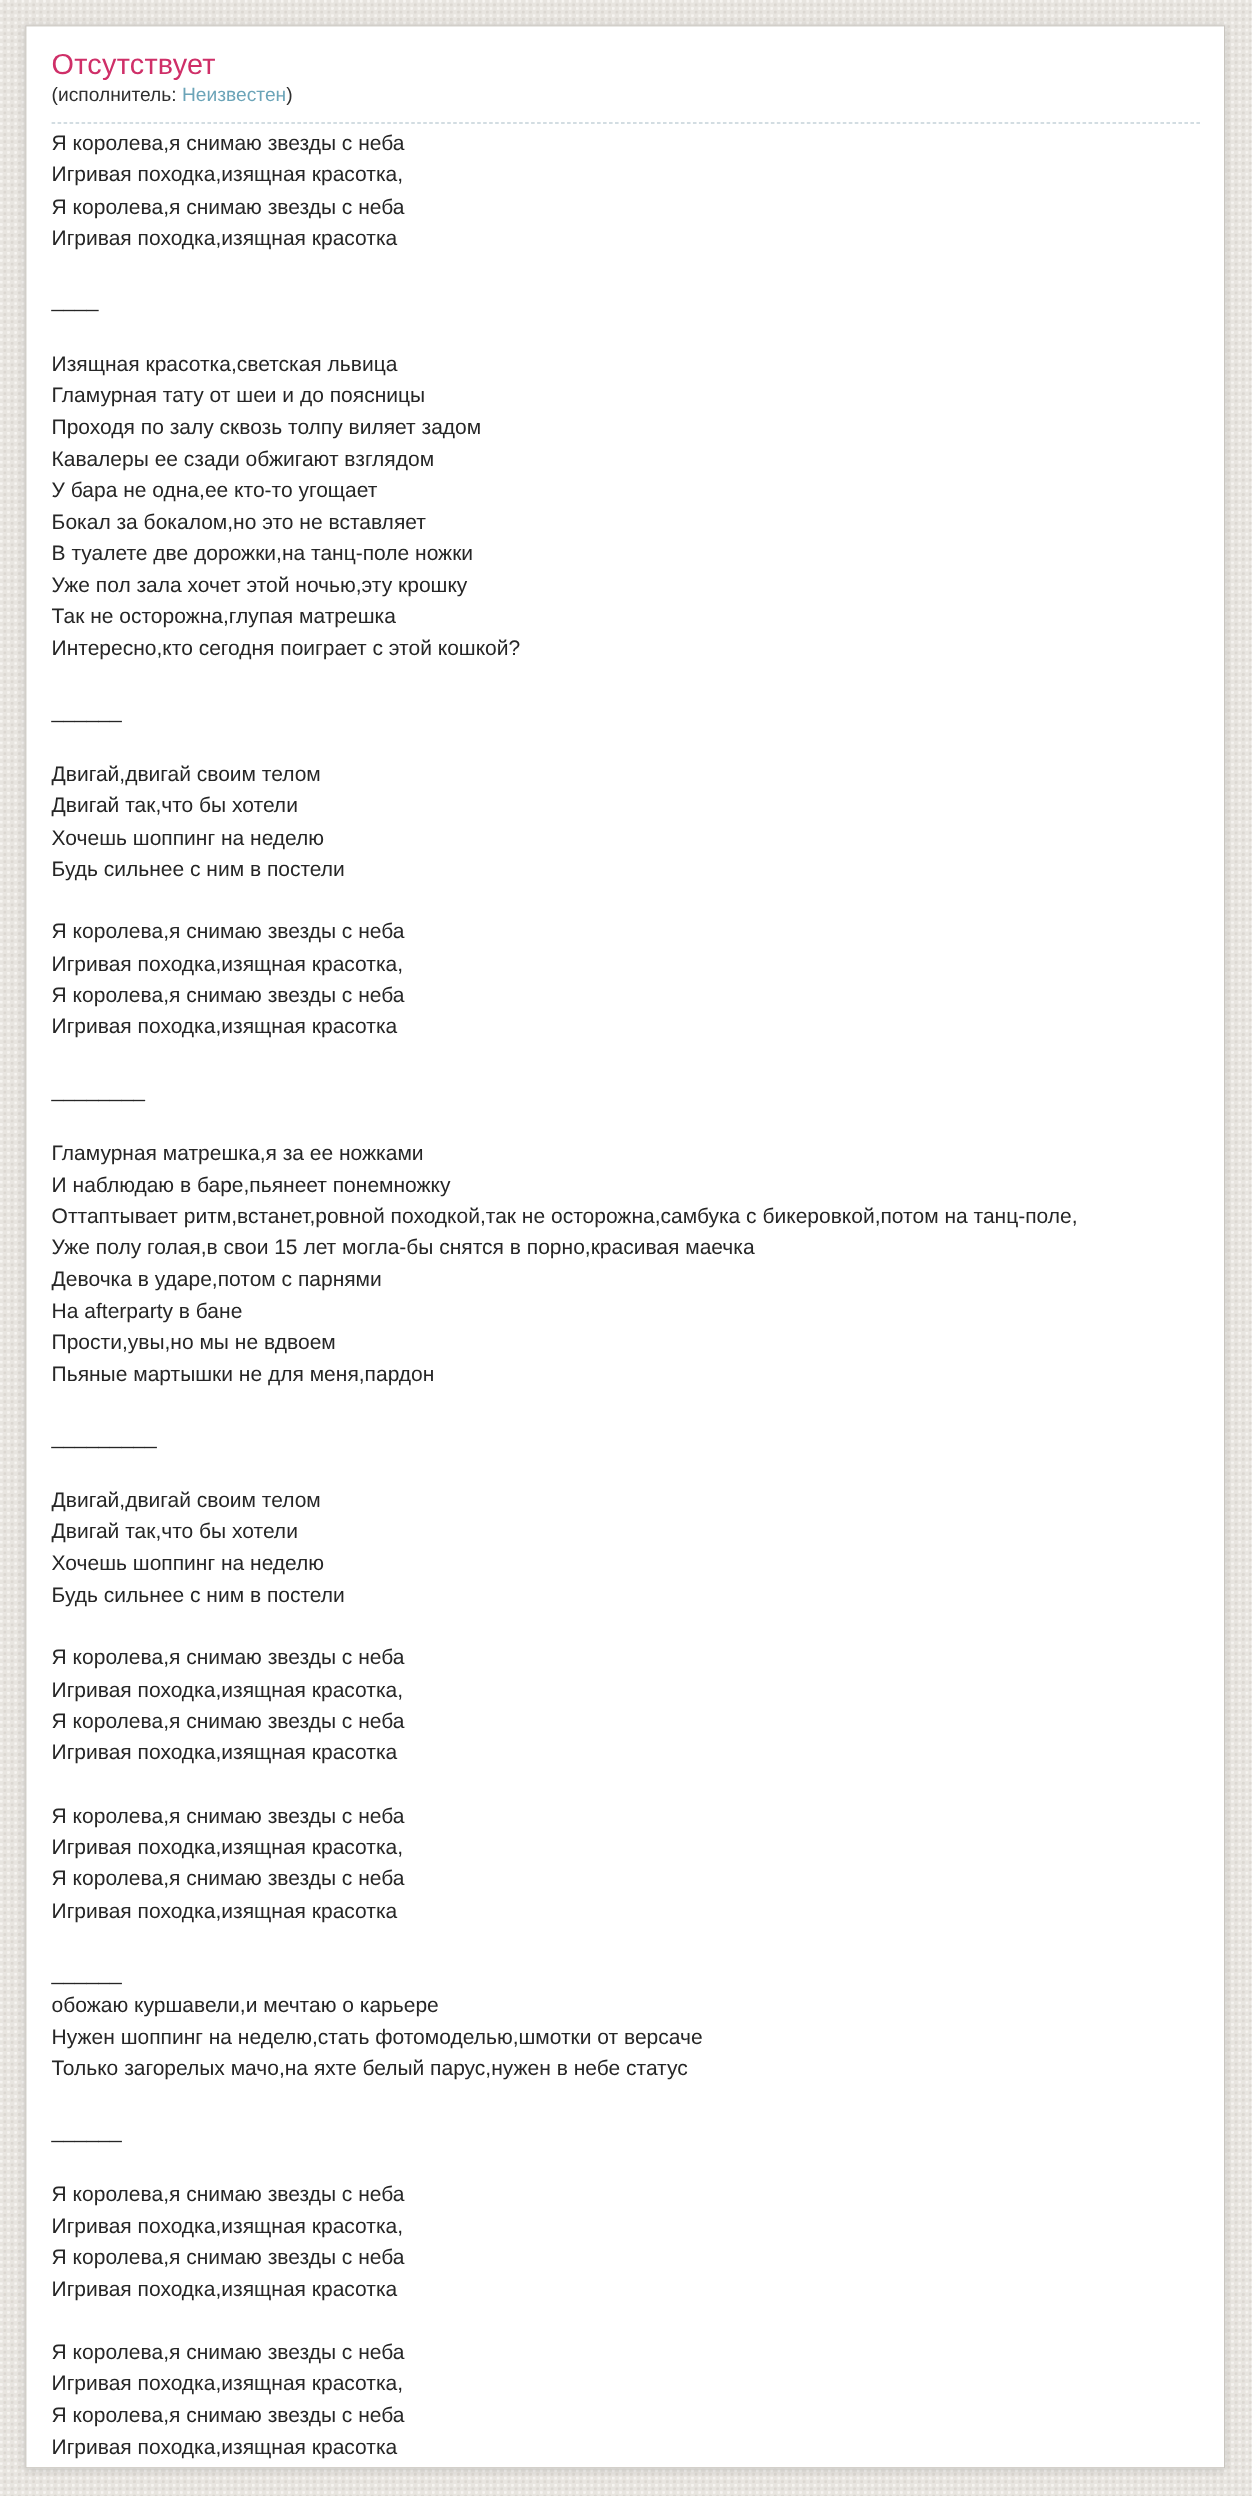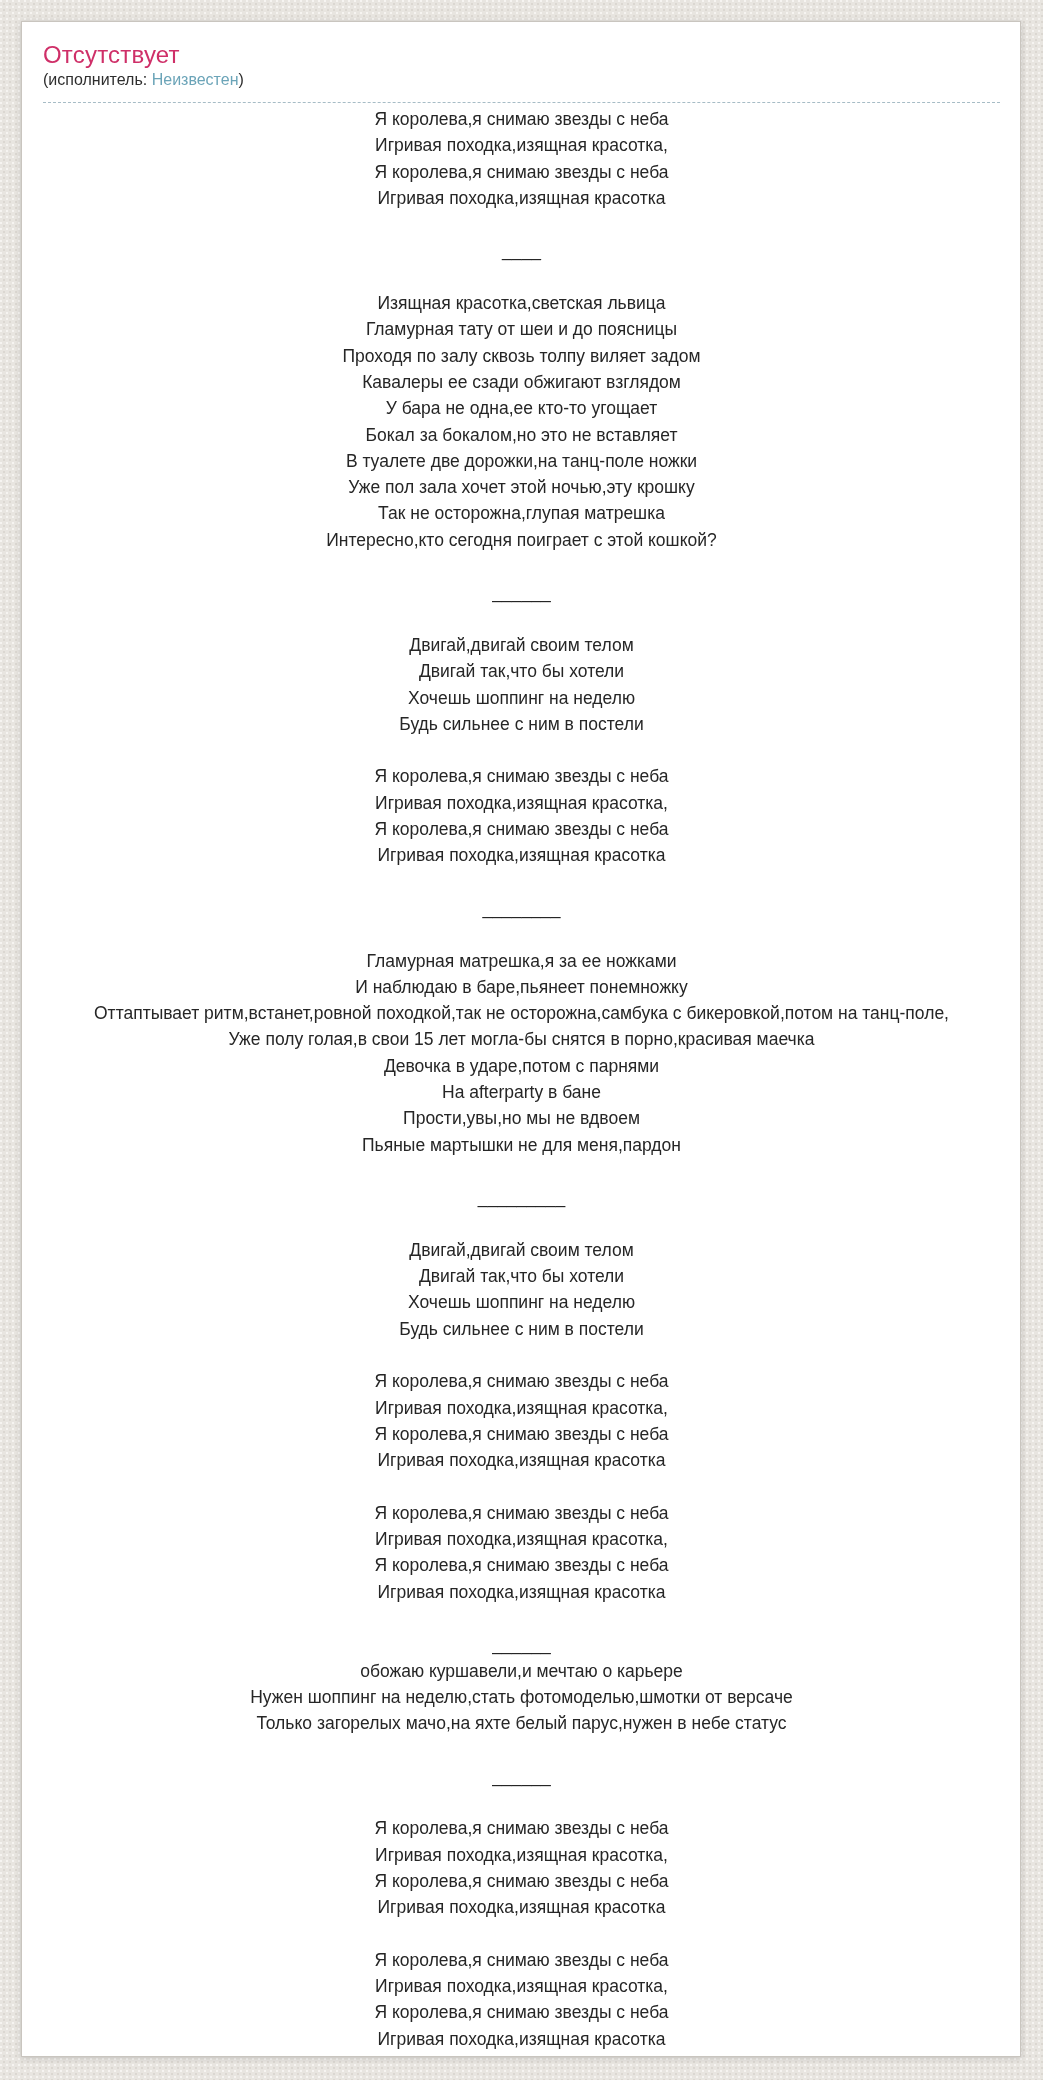--- a/index.html
+++ b/index.html
@@ -51,21 +51,20 @@
     text-decoration: none;
     cursor: pointer;
   }
   .lyrics {
     margin-top: 3px;
     font-size: 17.5px;
     line-height: 26.3px;
     color: #262626;
     white-space: pre;
     overflow: visible;
-    text-align: center;
   }
 </style>
 </head>
 <body>
 
 <div class="card">
   <h1 class="song-title">Отсутствует</h1>
 
   <div class="artist-line">
     <span>(исполнитель: </span><a class="artist-link">Неизвестен</a><span>)</span>

